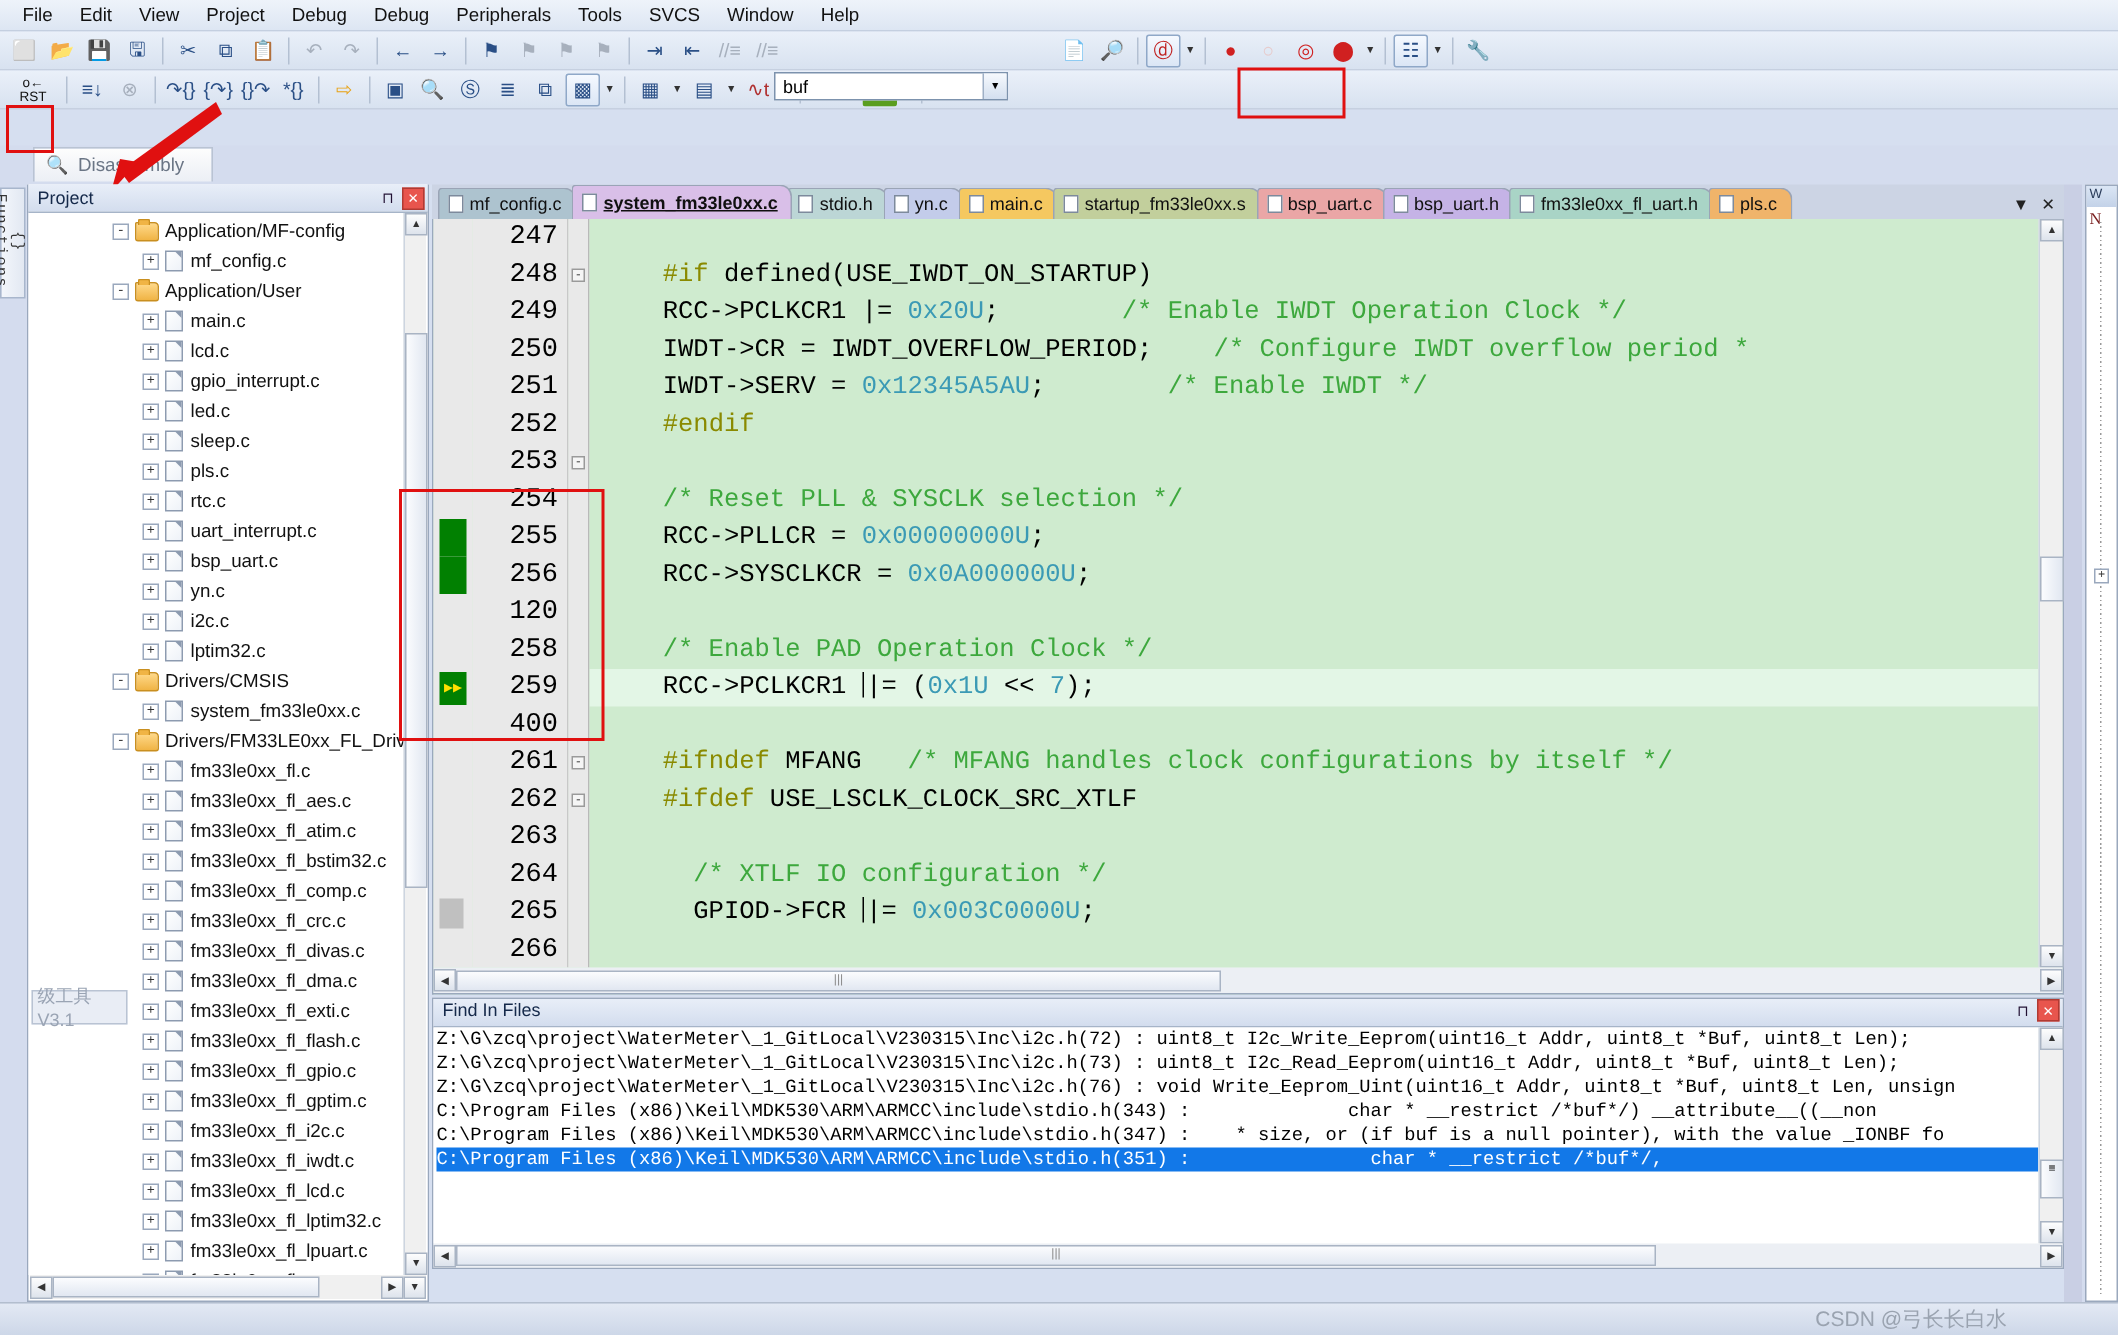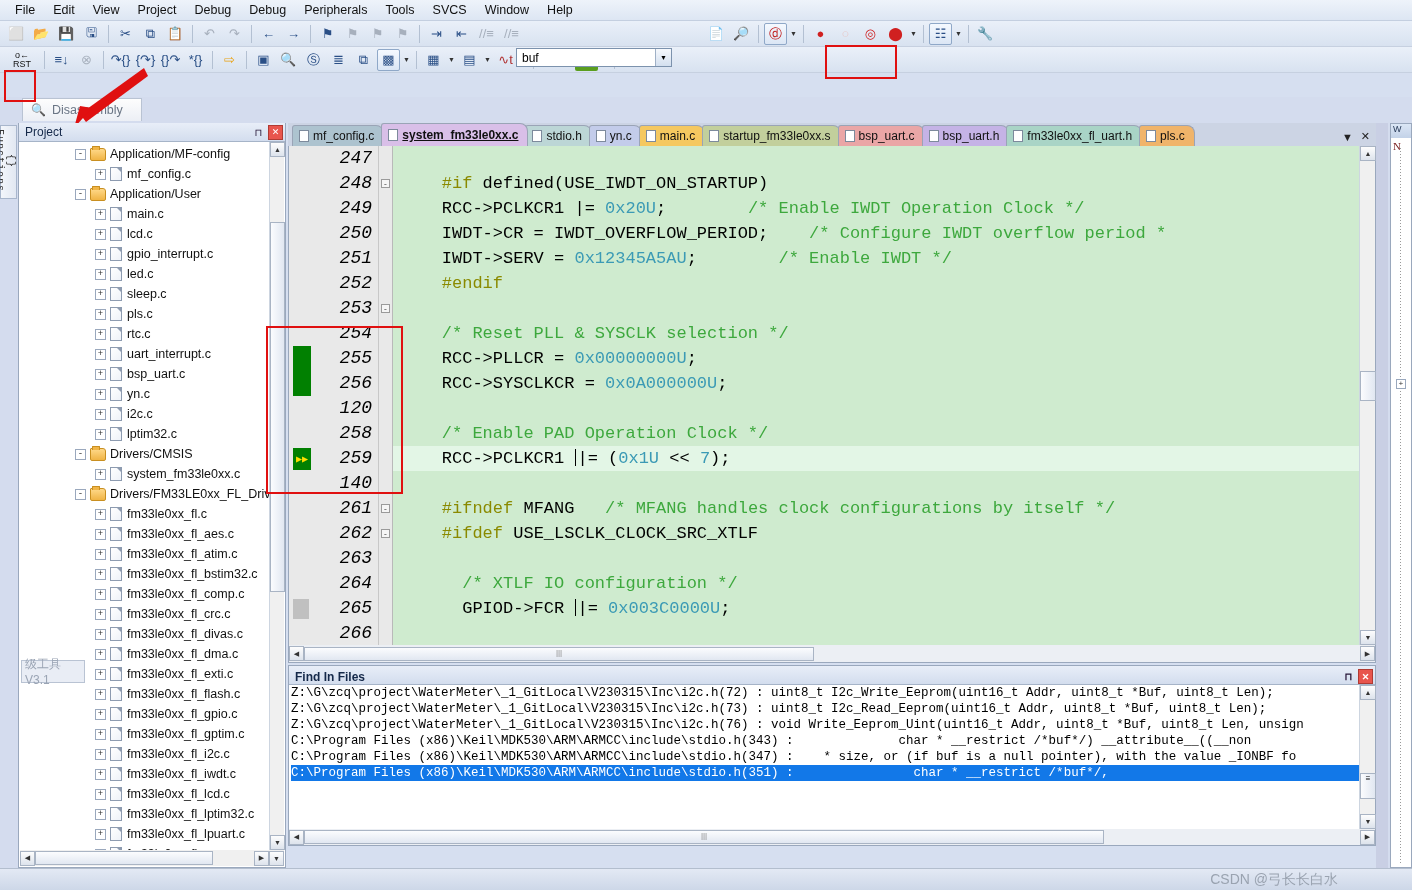--- a/index.html
+++ b/index.html
@@ -196,21 +196,21 @@
   }
   .foldcol { position:absolute; left:90px; top:0; width:14px; bottom:17px; background:#e9e9e9; border-right:1px solid #b9b9b9; }
   .codearea {
     position:absolute; left:104px; top:0; right:16px; bottom:17px;
     background:#cfebcf; overflow:hidden;
     font-family:"Liberation Mono", monospace; font-size:17px;
     white-space:pre;
   }
   .cl { height:25px; line-height:25px; padding-left:8px; }
   .cl.cur { background:#e3f6e6; }
-  .ln { height:25px; line-height:25px;font-style:italic; }
+  .ln { height:25px; line-height:25px; }
   .kw { color:#8a8a00; }
   .cmt { color:#3da83d; }
   .num { color:#3b9ab5; }
   .pl { color:#000; }
   .caret { display:inline-block; width:1px; height:17px; background:#000; vertical-align:-3px; margin:0 1px; }
 
   .ed-vscroll { position:absolute; right:0; top:0; width:16px; bottom:17px; background:#f0f0f0; border-left:1px solid #cdd5e0; }
   .ed-hscroll { position:absolute; left:0; right:0; bottom:0; height:17px; background:#eceff4; display:flex; align-items:center; }
 
   .fold-box { width:9px;height:9px;border:1px solid #9a9a9a;background:#f5f5f5;
@@ -220,21 +220,21 @@
   .arrowmark {
     position:absolute; left:4px; width:18px; height:22px; background:#018001;
     display:flex; align-items:center; justify-content:center;
     color:#ffe000; font-size:13px; font-family:"Liberation Mono",monospace;
   }
   .graymark { position:absolute; left:4px; width:16px; background:#c0c0c0; }
 
   
   .fif { position:absolute; left:288px; top:542px; right:36px; bottom:22px; background:#fff; border:1px solid #9aa8bd; }
   .fif-head { height:19px; background:linear-gradient(to bottom,#e8eef8,#d3ddee); border-bottom:1px solid #a6b4c8;
-    display:flex; align-items:flex-end; padding-left:6px; font-size:12px; color:#15294a;font-weight:bold; }
+    display:flex; align-items:flex-start; padding-left:6px; font-size:12px; color:#15294a; }
   .fif-body { position:absolute; left:0; top:19px; right:16px; bottom:16px; overflow:hidden;
     font-family:"Liberation Mono", monospace; font-size:12.5px; color:#000; background:#fff; padding-left:2px; }
   .fif-row { height:16px; line-height:16px; white-space:pre; }
   .fif-row.sel { background:#1278e8; color:#fff; }
   .fif-vscroll { position:absolute; right:0; top:19px; width:16px; bottom:16px; background:#f0f0f0; border-left:1px solid #cdd5e0; }
   .fif-hscroll { position:absolute; left:0; right:0; bottom:0; height:16px; background:#eceff4; display:flex; align-items:center; }
 
   
   .rightdock { position:absolute; right:0; top:0; width:36px; height:745px; background:#d4dcee; }
   .rpanel { position:absolute; right:0; top:0; width:22px; height:745px; background:#fff; border:1px solid #9aa8bd; }
@@ -694,21 +694,21 @@
             <div class="ln">250</div>
             <div class="ln">251</div>
             <div class="ln">252</div>
             <div class="ln">253</div>
             <div class="ln">254</div>
             <div class="ln">255</div>
             <div class="ln">256</div>
             <div class="ln">120</div>
             <div class="ln">258</div>
             <div class="ln">259</div>
-            <div class="ln">140</div>
+            <div class="ln">400</div>
             <div class="ln">261</div>
             <div class="ln">262</div>
             <div class="ln">263</div>
             <div class="ln">264</div>
             <div class="ln">265</div>
             <div class="ln">266</div>
           </div>
         <div class="foldcol" id="foldcol">
             <div style="height: 25px; display: flex; align-items: center; justify-content: center;"></div>
             <div style="height: 25px; display: flex; align-items: center; justify-content: center;">

